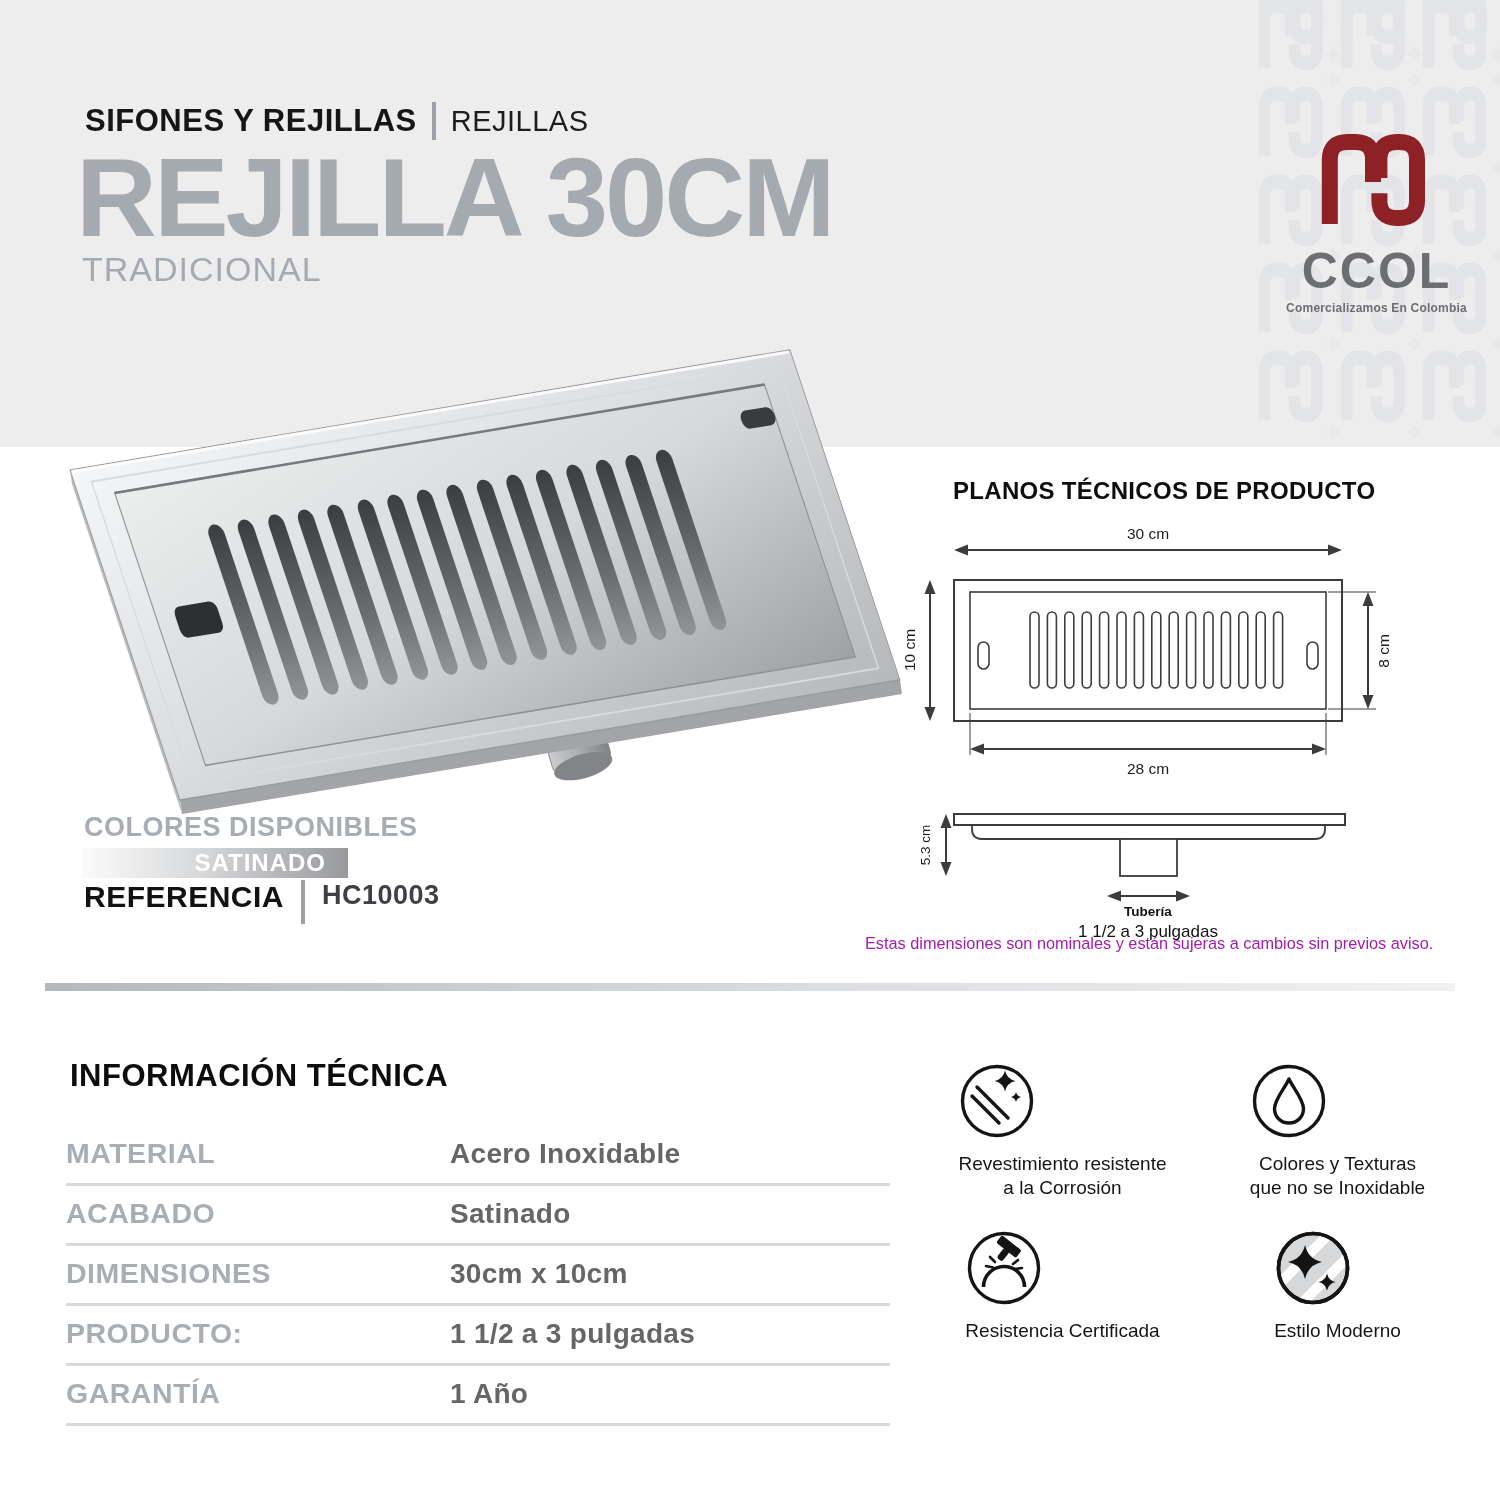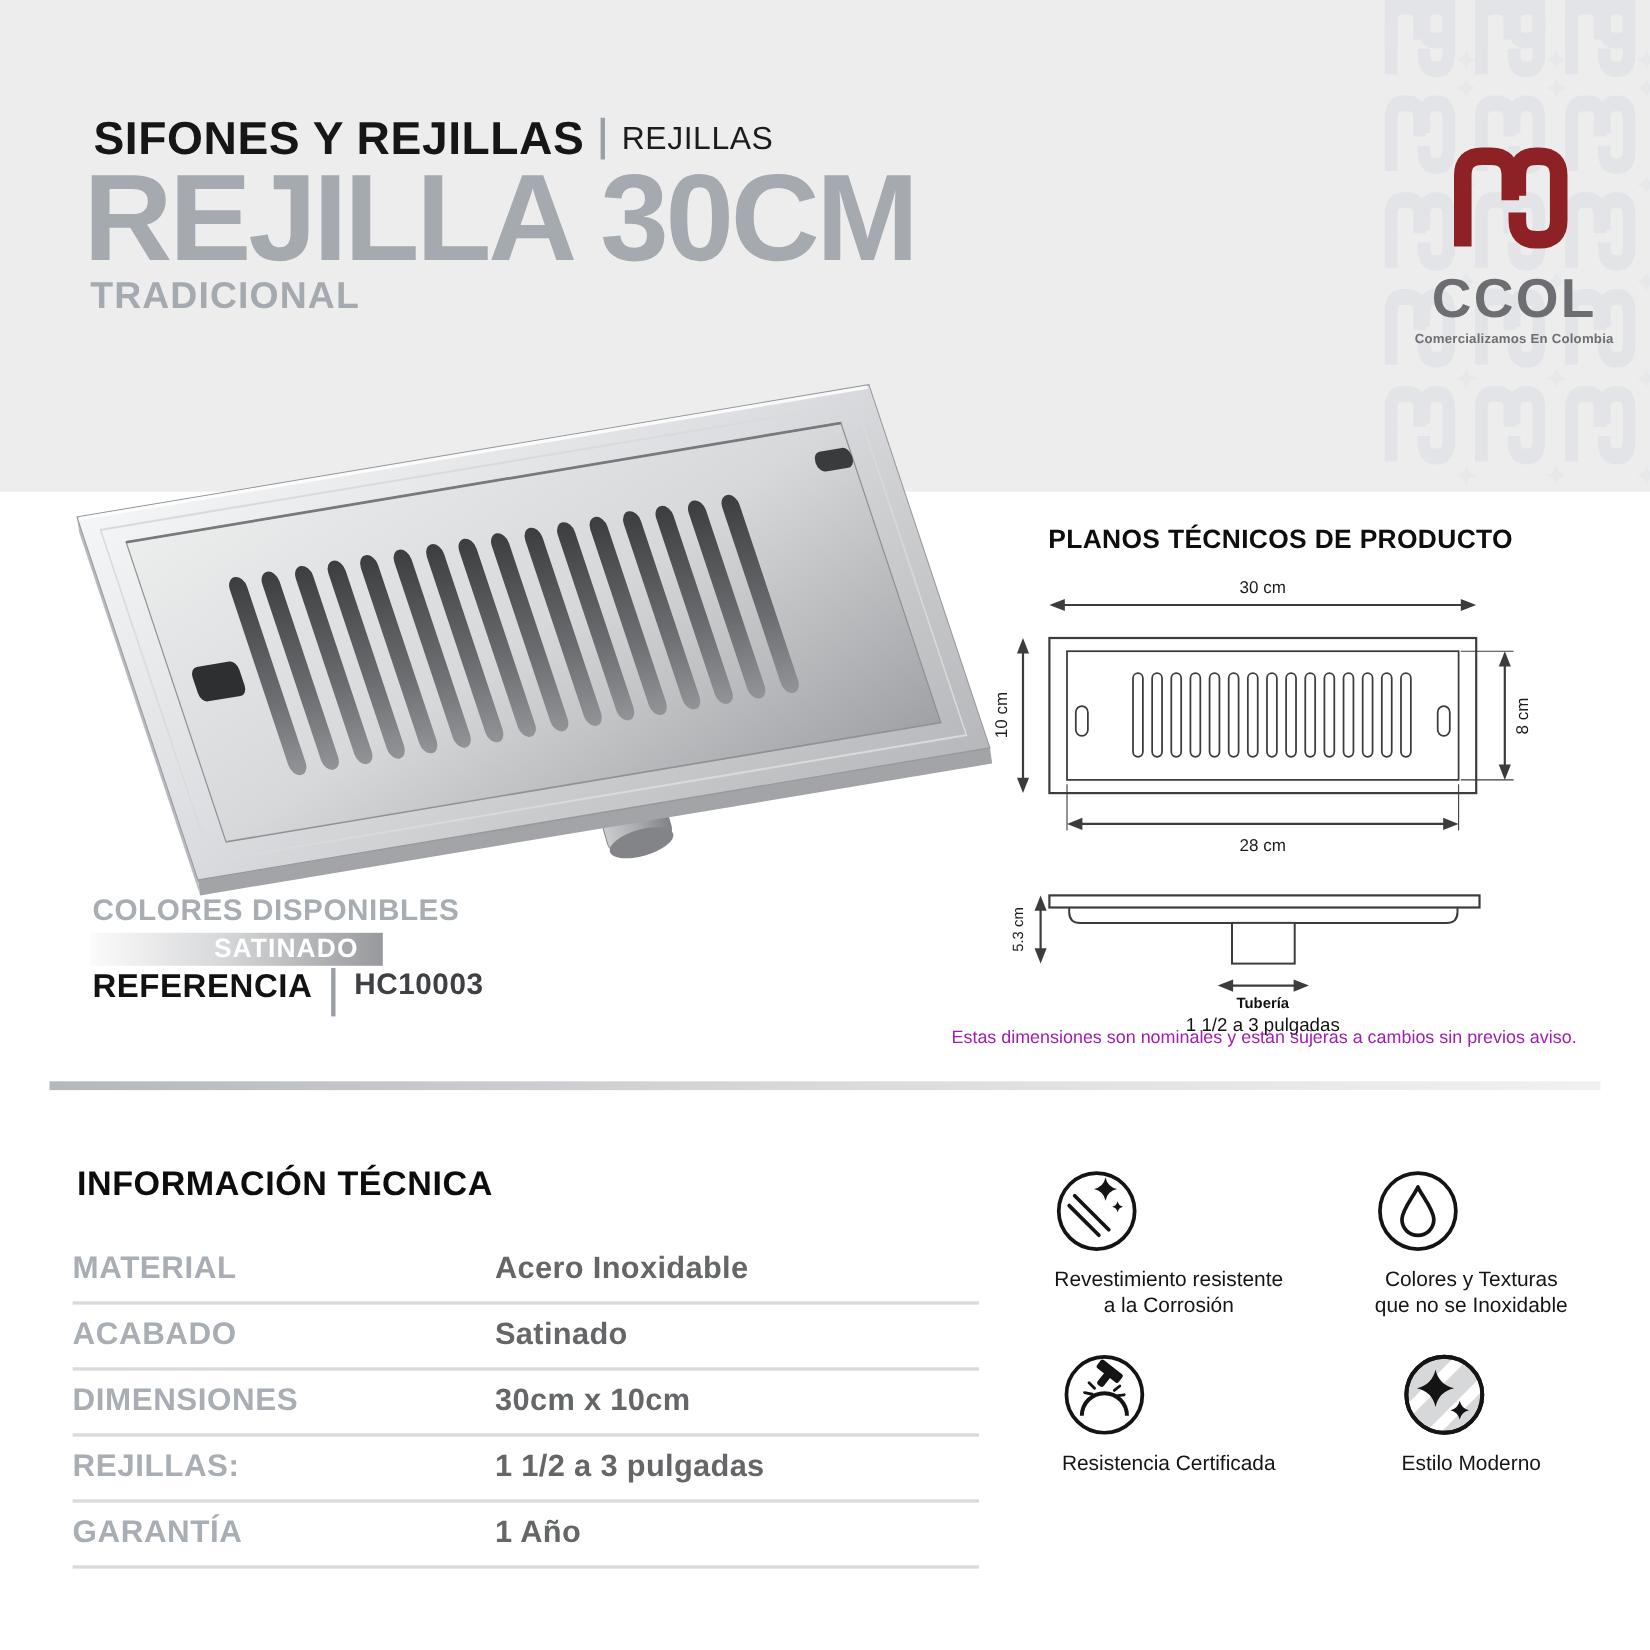--- a/index.html
+++ b/index.html
@@ -10,26 +10,26 @@
   
   .top-band{position:absolute;left:0;top:0;width:1500px;height:447px;background:#ededee;}
   .brand-strip{position:absolute;left:1253px;top:0;width:247px;height:447px;}
   .brand-name{position:absolute;left:1253px;top:242px;width:247px;text-align:center;
               font-size:50px;font-weight:bold;letter-spacing:2px;color:#6d6e71;}
   .brand-tagline{position:absolute;left:1253px;top:301px;width:247px;text-align:center;
               font-size:12px;font-weight:bold;letter-spacing:.2px;color:#6d6e71;}
 
   
   .cat-row{position:absolute;left:85px;top:102px;display:flex;align-items:center;}
-  .cat{font-size:42px;font-weight:bold;letter-spacing:.5px;color:#161616;}
+  .cat{font-size:31px;font-weight:bold;letter-spacing:.5px;color:#161616;}
   .cat-div{width:4px;height:38px;background:#9aa0a5;margin:0 15px;}
   .subcat{font-size:29px;color:#1c1c1c;letter-spacing:.5px;}
   .title{position:absolute;left:76px;top:142px;margin:0;font-size:112px;line-height:1.0;
          font-weight:bold;letter-spacing:-3px;color:#a5aab0;}
-  .subtitle{position:absolute;left:82px;top:250px;font-size:34px;font-weight:bold;
+  .subtitle{position:absolute;left:82px;top:250px;font-size:34px;font-weight:normal;
             letter-spacing:1px;color:#a5aab0;}
 
   
   .product{position:absolute;left:40px;top:330px;width:880px;height:520px;}
 
   
   .plans-title{position:absolute;left:953px;top:477px;font-size:24px;font-weight:bold;
                letter-spacing:.3px;color:#0e0e0e;}
   .tv{position:absolute;left:900px;top:512px;width:570px;height:270px;}
   .sv{position:absolute;left:900px;top:800px;width:570px;height:160px;}
@@ -279,21 +279,21 @@
     </div>
     <div class="ti-row">
       <span class="ti-label">ACABADO</span>
       <span class="ti-value">Satinado</span>
     </div>
     <div class="ti-row">
       <span class="ti-label">DIMENSIONES</span>
       <span class="ti-value">30cm x 10cm</span>
     </div>
     <div class="ti-row">
-      <span class="ti-label">REJILLAS:</span>
+      <span class="ti-label">PRODUCTO:</span>
       <span class="ti-value">1 1/2  a  3 pulgadas</span>
     </div>
     <div class="ti-row">
       <span class="ti-label">GARANTÍA</span>
       <span class="ti-value">1 Año</span>
     </div>
   </div>
 
   <div class="features">
 

